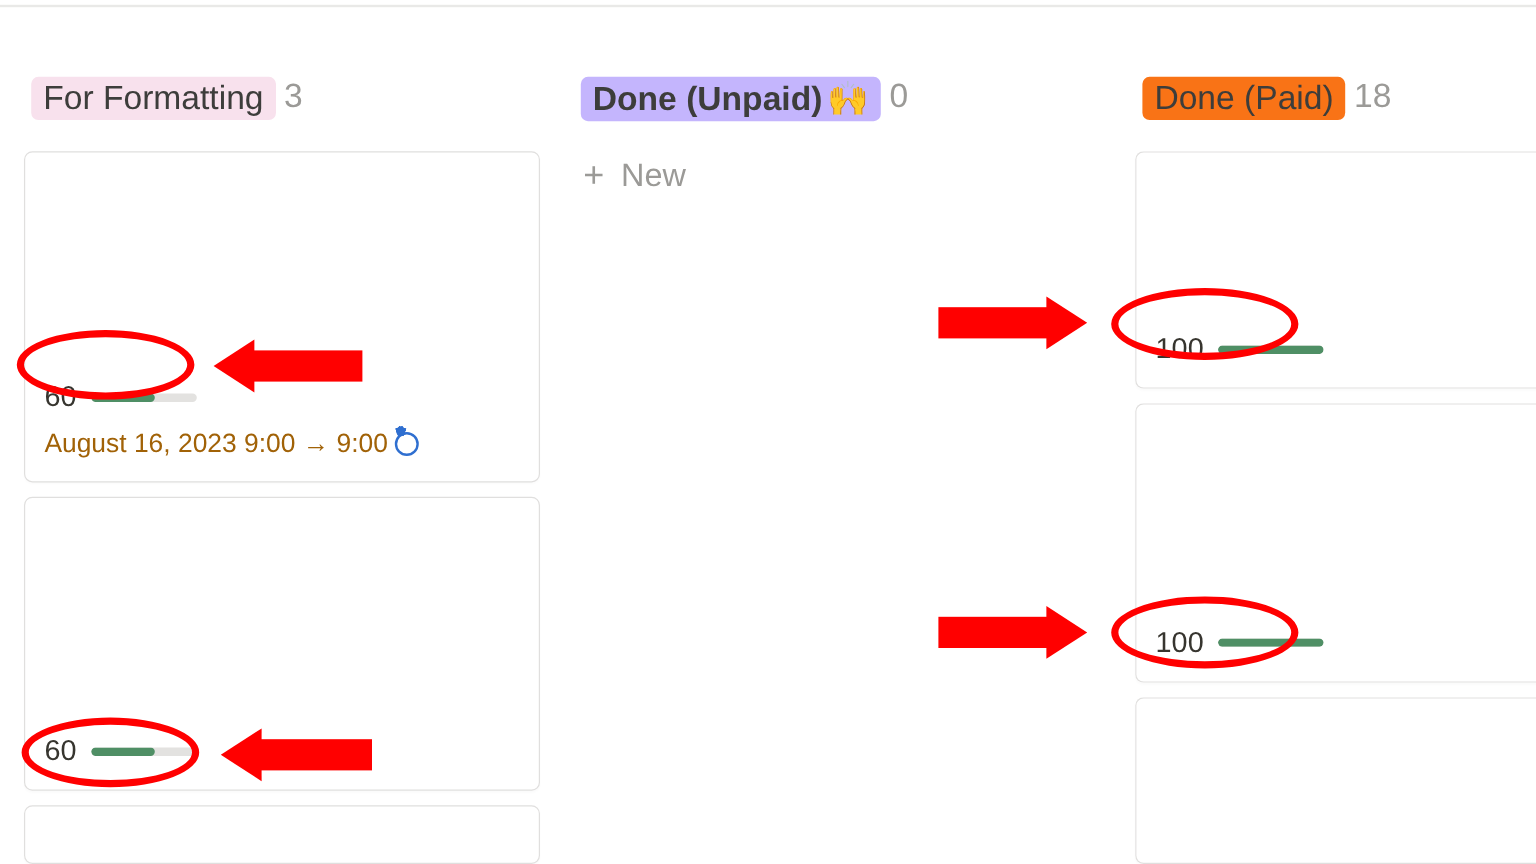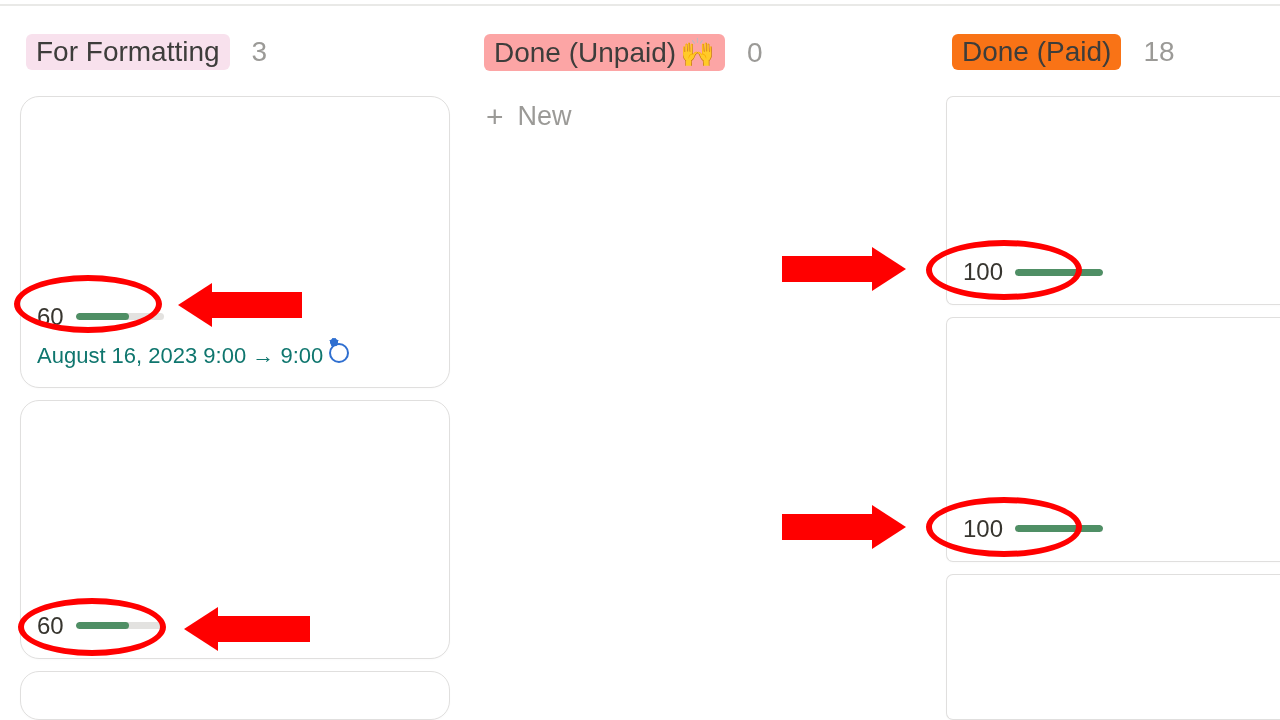--- a/index.html
+++ b/index.html
@@ -29,43 +29,44 @@
     width: 430px;
     flex: 0 0 430px;
     display: flex;
     flex-direction: column;
     gap: 12px;
   }
   .column.narrow { width: 440px; flex: 0 0 440px; }
   .column.right { width: 380px; flex: 0 0 380px; }
   .col-header {
     display: flex;
-    align-items: center;
-    gap: 22px;
+    align-items: flex-start;
+    gap: 7px;
     padding: 0 6px 14px 6px;
     font-size: 28px;
+    margin-top: 30px;
   }
   .col-title {
     display: inline-flex;
     align-items: center;
     padding: 2px 10px;
     border-radius: 6px;
     font-weight: 500;
   }
   .col-title.formatting { background: #f8e1ed; color: #3d3d3b; }
-  .col-title.unpaid     { background: #fca5a5; color: #3d3d3b; }
+  .col-title.unpaid     { background: #c4b5fd; color: #3d3d3b; font-weight: bold; }
   .col-title.paid       { background: #f97316; color: #3d3d3b; }
   .col-count {
     color: #9b9a97;
     font-weight: 400;
   }
   .emoji { margin-left: 4px; }
   .card {
     border: 1px solid #e0dfde;
-    border-radius: 19px;
+    border-radius: 7px;
     background: #ffffff;
     padding: 14px 16px 18px 16px;
     display: flex;
     flex-direction: column;
     box-shadow: 0 1px 2px rgba(0,0,0,0.02);
     position: relative;
   }
   .card.tall1 { height: 300px; justify-content: flex-end; }
   .card.tall2 { height: 266px; justify-content: flex-end; }
   .card.stub  { height: 50px; }
@@ -89,23 +90,23 @@
     overflow: hidden;
   }
   .pbar .fill {
     position: absolute; top:0; left:0; bottom:0;
     background: #4f8f65;
     border-radius: 4px;
   }
   .date-row {
     margin-top: 12px;
     font-size: 22px;
-    color: #0f766e;
-    display: flex;
-    align-items: flex-start;
+    color: #a16207;
+    display: flex;
+    align-items: center;
     gap: 6px;
   }
   .clock-icon {
     display:inline-block; width:20px; height:20px;
     border: 2px solid #2f6fd0; border-radius: 50%;
     position: relative;
   }
   .clock-icon::before, .clock-icon::after {
     content:""; position:absolute; background:#2f6fd0;
     left:50%; top:50%; transform-origin: left top;

